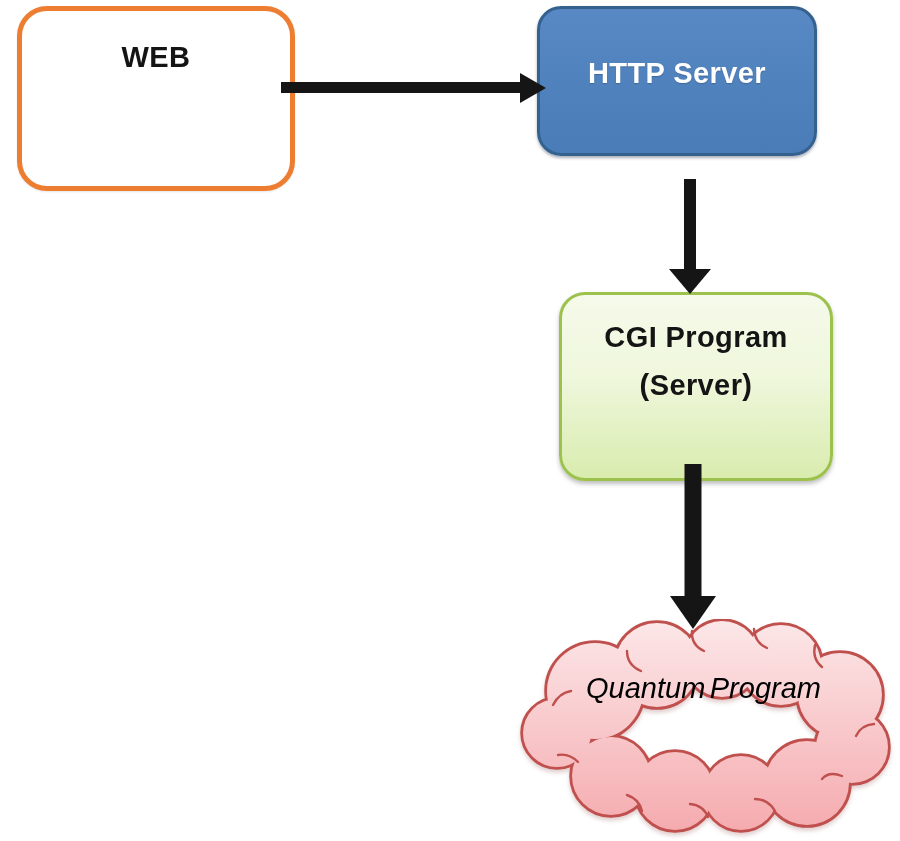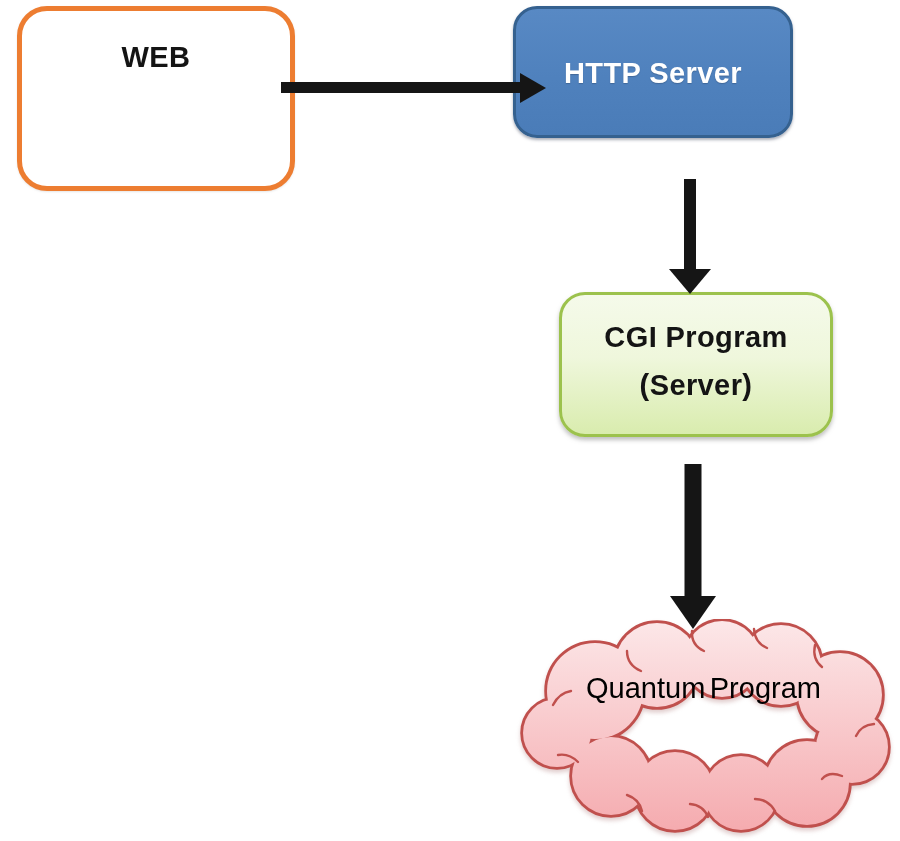--- a/index.html
+++ b/index.html
@@ -15,45 +15,45 @@
     left:5px;top:6px;width:278px;height:185px;
     background:#ffffff;border:5px solid #ED7D31;border-radius:30px;
     box-shadow:0 1px 2px rgba(160,160,160,0.25);
     padding-top:22px;
     margin-left:12px;
   }
   #web-browser .lbl{font-size:29px;line-height:48px;}
 
   
   #http-server{
-    left:513px;top:6px;width:280px;height:132px;
+    left:537px;top:6px;width:280px;height:150px;
     background:linear-gradient(180deg,#5889C4 0%,#4F81BD 55%,#4A7CB8 100%);
     border:3px solid #35618F;border-radius:24px;
     box-shadow:0 2px 3px rgba(90,95,115,0.5);
     padding-top:44px;
   }
   #http-server .lbl{font-size:29px;line-height:40px;color:#ffffff;text-shadow:0 1px 1px rgba(40,60,90,0.35);}
 
   
   #cgi-program{
-    left:559px;top:292px;width:274px;height:145px;
+    left:559px;top:292px;width:274px;height:189px;
     background:linear-gradient(180deg,#F5FAEA 0%,#EFF7DC 45%,#D9ECAE 100%);
     border:3px solid #9CC24D;border-radius:26px;
     box-shadow:0 3px 4px rgba(130,130,130,0.5);
     padding-top:18px;
   }
   #cgi-program .lbl{font-size:29px;line-height:48px;}
 
   
   #cloud-svg{position:absolute;left:513px;top:619px;width:381px;height:214px;
     filter:drop-shadow(0 3px 2px rgba(170,115,115,0.35));}
   #cloud-label{
     position:absolute;left:515px;top:662px;width:377px;text-align:center;z-index:4;
   }
-  #cloud-label .lbl{font-size:29px;line-height:52px;}
+  #cloud-label .lbl{font-size:29px;line-height:52px;font-style:italic;}
 
   
   #arrows{position:absolute;left:0;top:0;width:900px;height:841px;z-index:5;pointer-events:none;}
 </style>
 </head>
 <body>
 
 <div id="canvas">
 
   <div class="node" id="web-browser">

